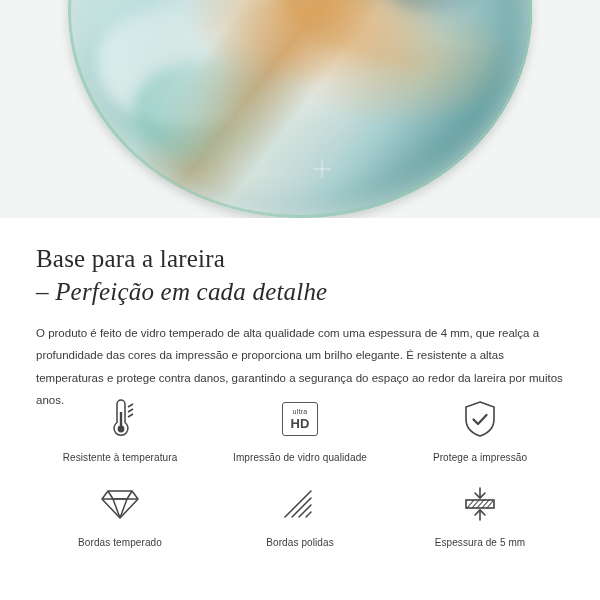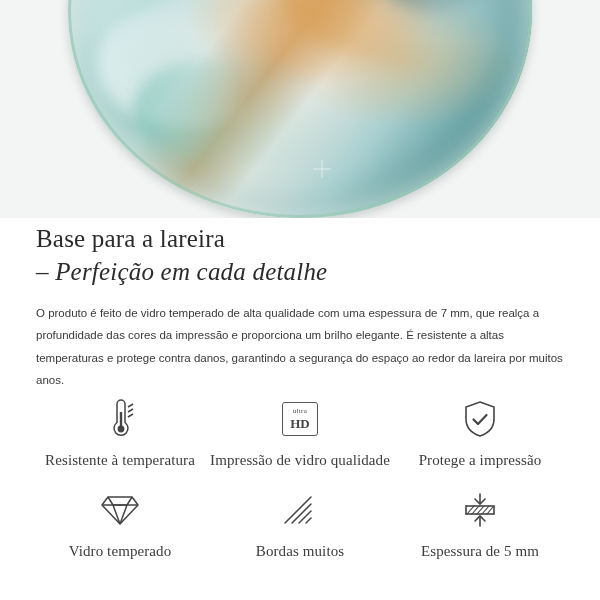--- a/index.html
+++ b/index.html
@@ -81,21 +81,21 @@
       linear-gradient(to bottom, rgba(255,255,255,0) 46%, #ffffff 50%, rgba(255,255,255,0) 54%);
     opacity: .9;
   }
   .sp1 { left: 313px; top: 160px; }
   .sp2 { left: 338px; top: 172px; width: 12px; height: 12px; opacity: .8; }
 
   
   .content {
     position: absolute;
     left: 0;
-    top: 204px;
+    top: 224px;
     width: 600px;
   }
   .headline {
     margin: 0;
     padding: 18px 36px 0 36px;
     font-family: "Liberation Serif", serif;
     font-size: 25px;
     line-height: 1.32;
     font-weight: 400;
     color: #2b2b2b;
@@ -122,31 +122,30 @@
     display: grid;
     grid-template-columns: repeat(3, 1fr);
     row-gap: 18px;
   }
   .feature {
     display: flex;
     flex-direction: column;
     align-items: center;
     justify-content: flex-start;
     text-align: center;
-    font-family: Liberation Serif, serif;
   }
   .feature-icon {
     height: 46px;
     display: flex;
     align-items: center;
     justify-content: center;
   }
   .feature-label {
     margin-top: 10px;
-    font-size: 15px;
+    font-size: 10px;
     color: #3c3c3c;
     letter-spacing: .1px;
   }
   .ultrahd {
     width: 34px;
     height: 32px;
     border: 1.6px solid #555;
     border-radius: 3px;
     display: flex;
     flex-direction: column;
@@ -174,21 +173,21 @@
     </div>
     <span class="sparkle sp1"></span>
     <span class="sparkle sp2"></span>
   </div>
 
   <div class="content">
     <h1 class="headline">
       <span>Base para a lareira</span>
       <span class="line2">– Perfeição em cada detalhe</span>
     </h1>
-    <p class="body-text">O produto é feito de vidro temperado de alta qualidade com uma espessura de 7 mm, que realça a profundidade das cores da impressão e proporciona um brilho elegante. É resistente a altas temperaturas e protege contra danos, garantindo a segurança do espaço ao redor da lareira por muitos anos.</p>
+    <p class="body-text">O produto é feito de vidro temperado de alta qualidade com uma espessura de 4 mm, que realça a profundidade das cores da impressão e proporciona um brilho elegante. É resistente a altas temperaturas e protege contra danos, garantindo a segurança do espaço ao redor da lareira por muitos anos.</p>
   </div>
 
   <div class="features-wrap">
 
     <div class="feature">
       <div class="feature-icon">
         <svg width="34" height="42" viewBox="0 0 34 42" fill="none" stroke="#444" stroke-width="1.5">
           <path d="M14 6a4 4 0 0 1 8 0v18.5a7 7 0 1 1-8 0V6z"></path>
           <circle cx="18" cy="31" r="3.4" fill="#444" stroke="none"></circle>
           <line x1="18" y1="14" x2="18" y2="29" stroke="#444" stroke-width="2.4"></line>
@@ -223,33 +222,33 @@
     <div class="feature">
       <div class="feature-icon">
         <svg width="40" height="36" viewBox="0 0 40 36" fill="none" stroke="#444" stroke-width="1.5" stroke-linejoin="round">
           <path d="M8 5 H32 L38 13 L20 32 L2 13 Z"></path>
           <path d="M2 13 H38"></path>
           <path d="M8 5 L13 13 L20 32"></path>
           <path d="M32 5 L27 13 L20 32"></path>
           <path d="M13 13 H27"></path>
         </svg>
       </div>
-      <div class="feature-label">Vidro temperado</div>
+      <div class="feature-label">Bordas temperado</div>
     </div>
 
     <div class="feature">
       <div class="feature-icon">
         <svg width="38" height="34" viewBox="0 0 38 34" fill="none" stroke="#444" stroke-width="1.5" stroke-linecap="round">
           <path d="M4 30 L30 4"></path>
           <path d="M11 30 L30 11"></path>
           <path d="M18 30 L30 18"></path>
           <path d="M25 30 L30 25"></path>
         </svg>
       </div>
-      <div class="feature-label">Bordas muitos</div>
+      <div class="feature-label">Bordas polidas</div>
     </div>
 
     <div class="feature">
       <div class="feature-icon">
         <svg width="42" height="38" viewBox="0 0 42 38" fill="none" stroke="#444" stroke-width="1.6" stroke-linecap="round">
           <line x1="21" y1="3" x2="21" y2="12"></line>
           <path d="M16 8 L21 13 L26 8"></path>
           <rect x="7" y="15" width="28" height="8" stroke="#444" fill="none"></rect>
           <path d="M8 23 L15 15 M13 23 L20 15 M18 23 L25 15 M23 23 L30 15 M28 23 L34 16" stroke-width="1.1"></path>
           <line x1="21" y1="35" x2="21" y2="26"></line>

